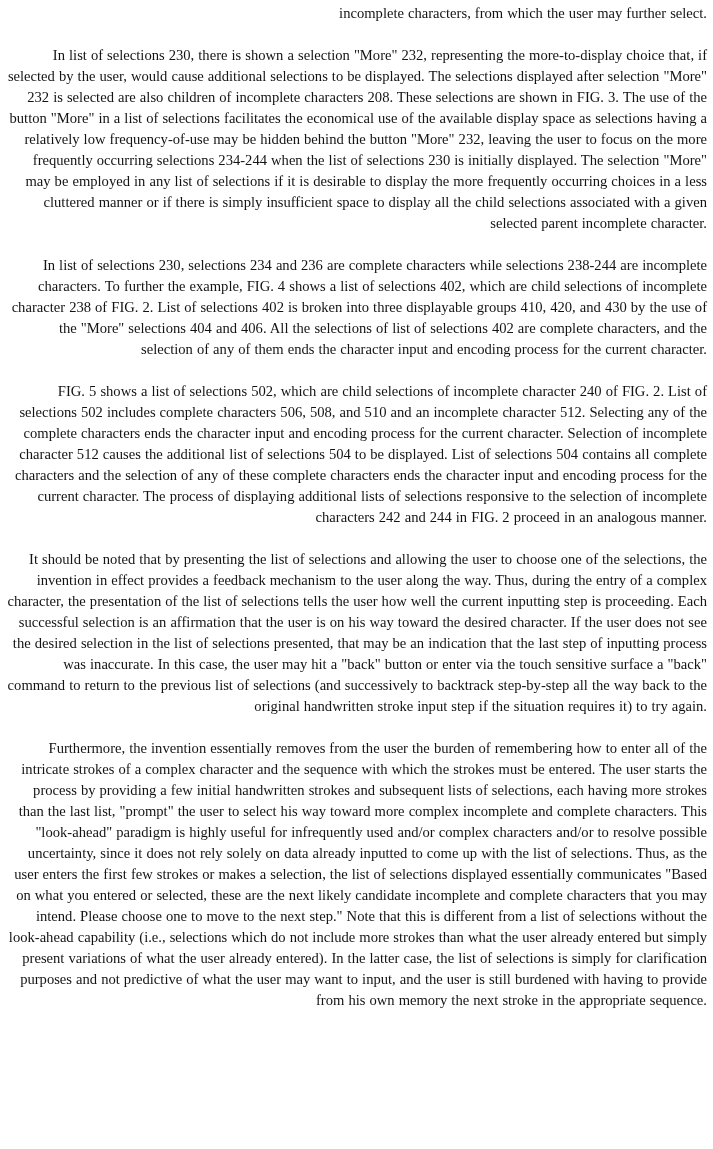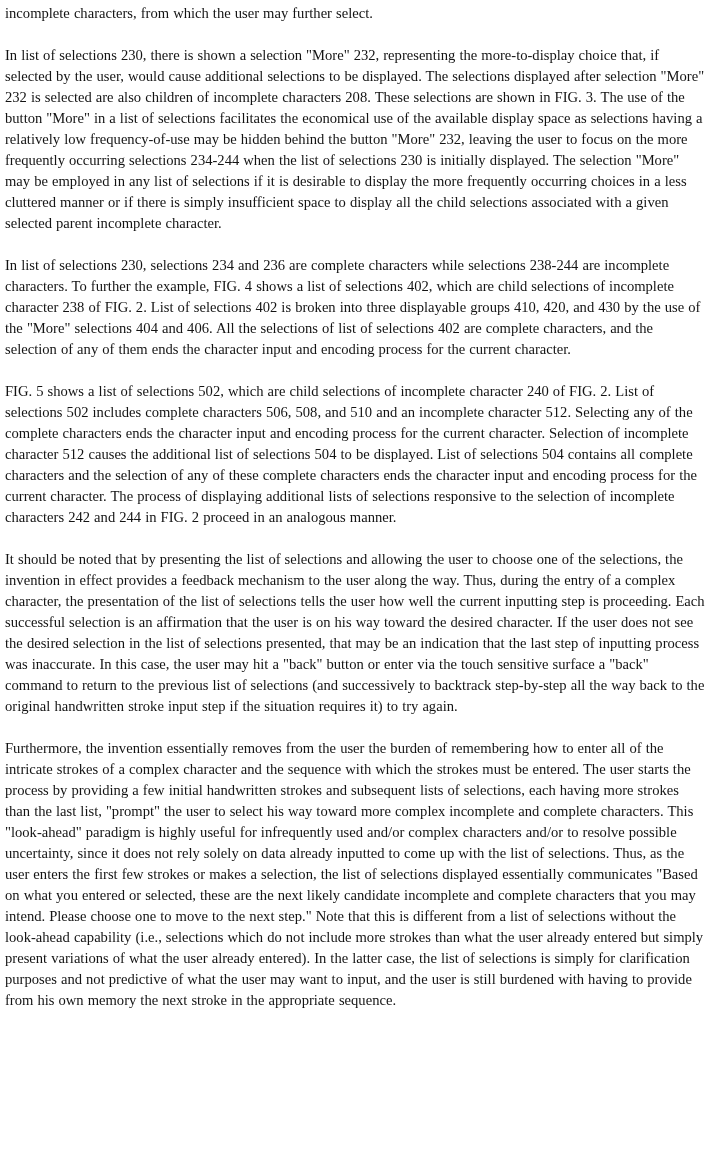--- a/index.html
+++ b/index.html
@@ -19,21 +19,21 @@
     padding: 3px 6px 0 5px;
     background: #ffffff;
     color: #131313;
     font-family: "Liberation Serif", "DejaVu Serif", serif;
     font-size: 14.6px;
     line-height: 21px;
     -webkit-font-smoothing: antialiased;
   }
   .page p {
     margin: 0 0 21px 0;
-    text-align: left;
+    text-align: right;
     word-spacing: 0.4px;
   }
 </style>
 </head>
 <body>
 
 <div class="page">
   <p>incomplete characters, from which the user may further select.</p>
   <p>In list of selections 230, there is shown a selection "More" 232, representing the more-to-display choice that, if selected by the user, would cause additional selections to be displayed. The selections displayed after selection "More" 232 is selected are also children of incomplete characters 208. These selections are shown in FIG. 3. The use of the button "More" in a list of selections facilitates the economical use of the available display space as selections having a relatively low frequency-of-use may be hidden behind the button "More" 232, leaving the user to focus on the more frequently occurring selections 234-244 when the list of selections 230 is initially displayed. The selection "More" may be employed in any list of selections if it is desirable to display the more frequently occurring choices in a less cluttered manner or if there is simply insufficient space to display all the child selections associated with a given selected parent incomplete character.</p>
   <p>In list of selections 230, selections 234 and 236 are complete characters while selections 238-244 are incomplete characters. To further the example, FIG. 4 shows a list of selections 402, which are child selections of incomplete character 238 of FIG. 2. List of selections 402 is broken into three displayable groups 410, 420, and 430 by the use of the "More" selections 404 and 406. All the selections of list of selections 402 are complete characters, and the selection of any of them ends the character input and encoding process for the current character.</p>

